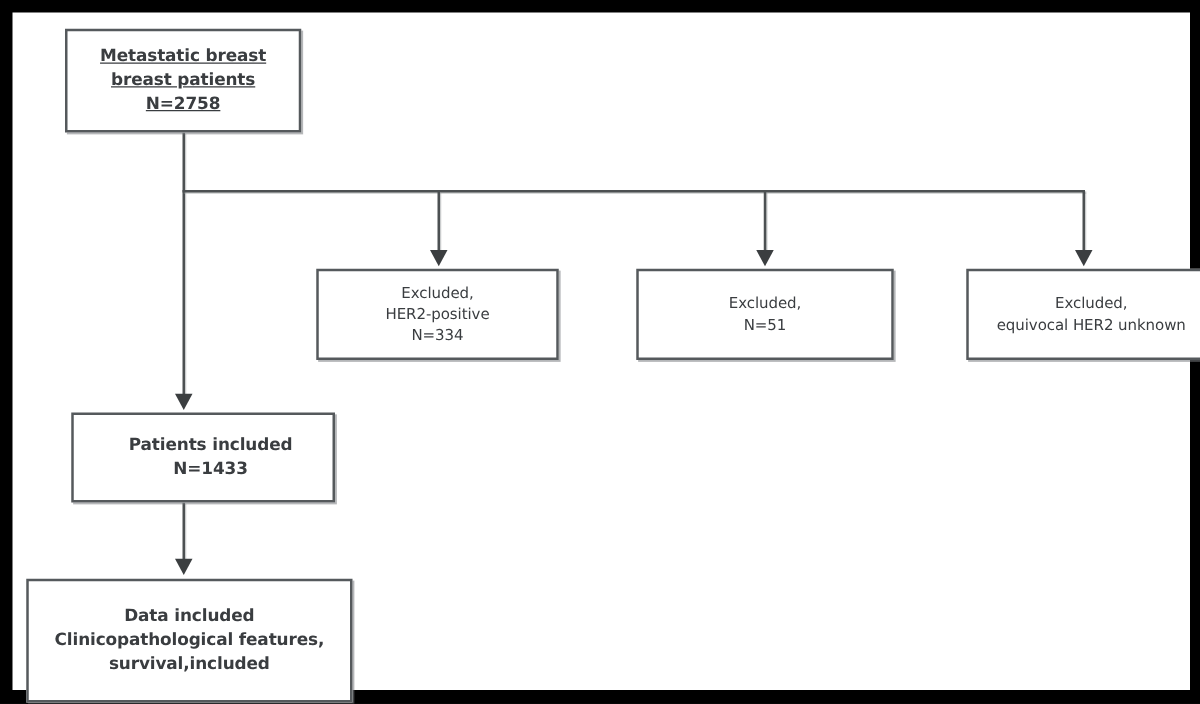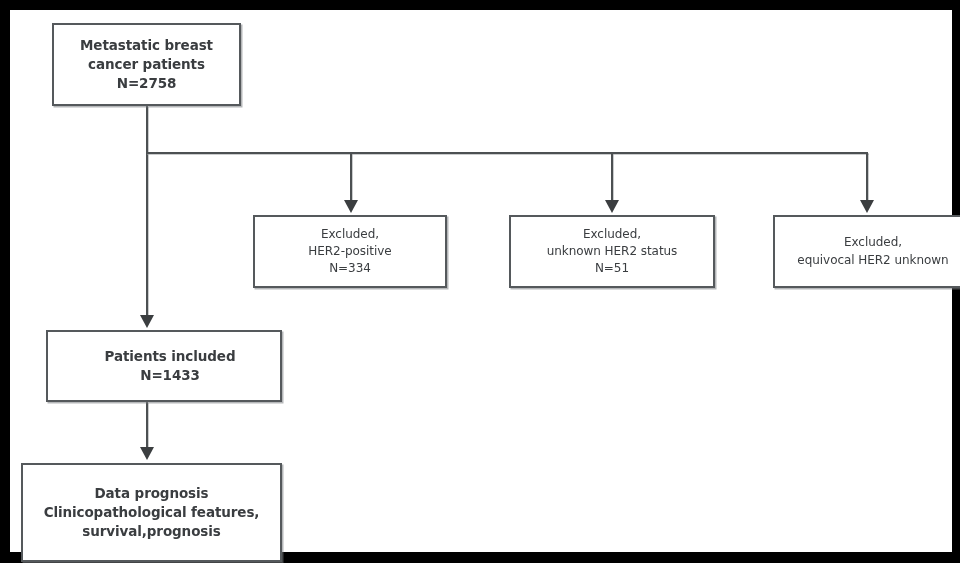--- a/index.html
+++ b/index.html
@@ -49,25 +49,25 @@
     font-size: 13.5px;
     letter-spacing: -0.1px;
   }
   .reg {
     font-weight: normal;
     font-size: 12px;
     letter-spacing: -0.05px;
   }
 
   
-  #node-source   { left: 42px;  top: 13px;  width: 189px; height: 83px; }
+  #node-source   { left: 42px;  top: 13px;  width: 189px; height: 83px; text-decoration: underline; }
   #node-excl-1   { left: 243px; top: 205px; width: 194px; height: 73px; }
   #node-excl-2   { left: 499px; top: 205px; width: 206px; height: 73px; }
   #node-excl-3   { left: 763px; top: 205px; width: 200px; height: 73px; }
-  #node-included { left: 36px;  top: 320px; width: 236px; height: 72px; padding-left: 12px; }
+  #node-included { left: 47px;  top: 320px; width: 211px; height: 72px; padding-left: 12px; }
   #node-analysis { left: 11px;  top: 453px; width: 261px; height: 99px; }
 
   
   .conn {
     position: absolute;
     background: #4c5052;
   }
   .vline { width: 2px; }
   .hline { height: 2px; }
   .conn-shadow { box-shadow: 1px 1px 0 0 rgba(150,153,156,0.5); }
@@ -120,57 +120,56 @@
     <div class="arrow" id="arrow-3"></div>
 
     <div class="arrow" id="arrow-included"></div>
 
     <div class="conn vline conn-shadow" id="stem-bottom"></div>
     <div class="arrow" id="arrow-analysis"></div>
 
     <div class="node" id="node-source">
       <span class="lines bold">
         <span class="ln">Metastatic breast</span>
-        <span class="ln">cancer patients</span>
+        <span class="ln">breast patients</span>
         <span class="ln">N=2758</span>
       </span>
     </div>
 
     <div class="node" id="node-excl-1">
       <span class="lines reg">
         <span class="ln">Excluded,</span>
         <span class="ln">HER2-positive</span>
         <span class="ln">N=334</span>
       </span>
     </div>
 
     <div class="node" id="node-excl-2">
       <span class="lines reg">
         <span class="ln">Excluded,</span>
-        <span class="ln">unknown HER2 status</span>
         <span class="ln">N=51</span>
       </span>
     </div>
 
     <div class="node" id="node-excl-3">
       <span class="lines reg">
         <span class="ln">Excluded,</span>
         <span class="ln">equivocal HER2 unknown</span>
       </span>
     </div>
 
     <div class="node" id="node-included">
       <span class="lines bold">
         <span class="ln">Patients included</span>
         <span class="ln">N=1433</span>
       </span>
     </div>
 
     <div class="node" id="node-analysis">
       <span class="lines bold">
-        <span class="ln">Data prognosis</span>
+        <span class="ln">Data included</span>
         <span class="ln">Clinicopathological features,</span>
-        <span class="ln">survival,prognosis</span>
+        <span class="ln">survival,included</span>
       </span>
     </div>
 
   </div>
 </div>
 
 </body></html>

